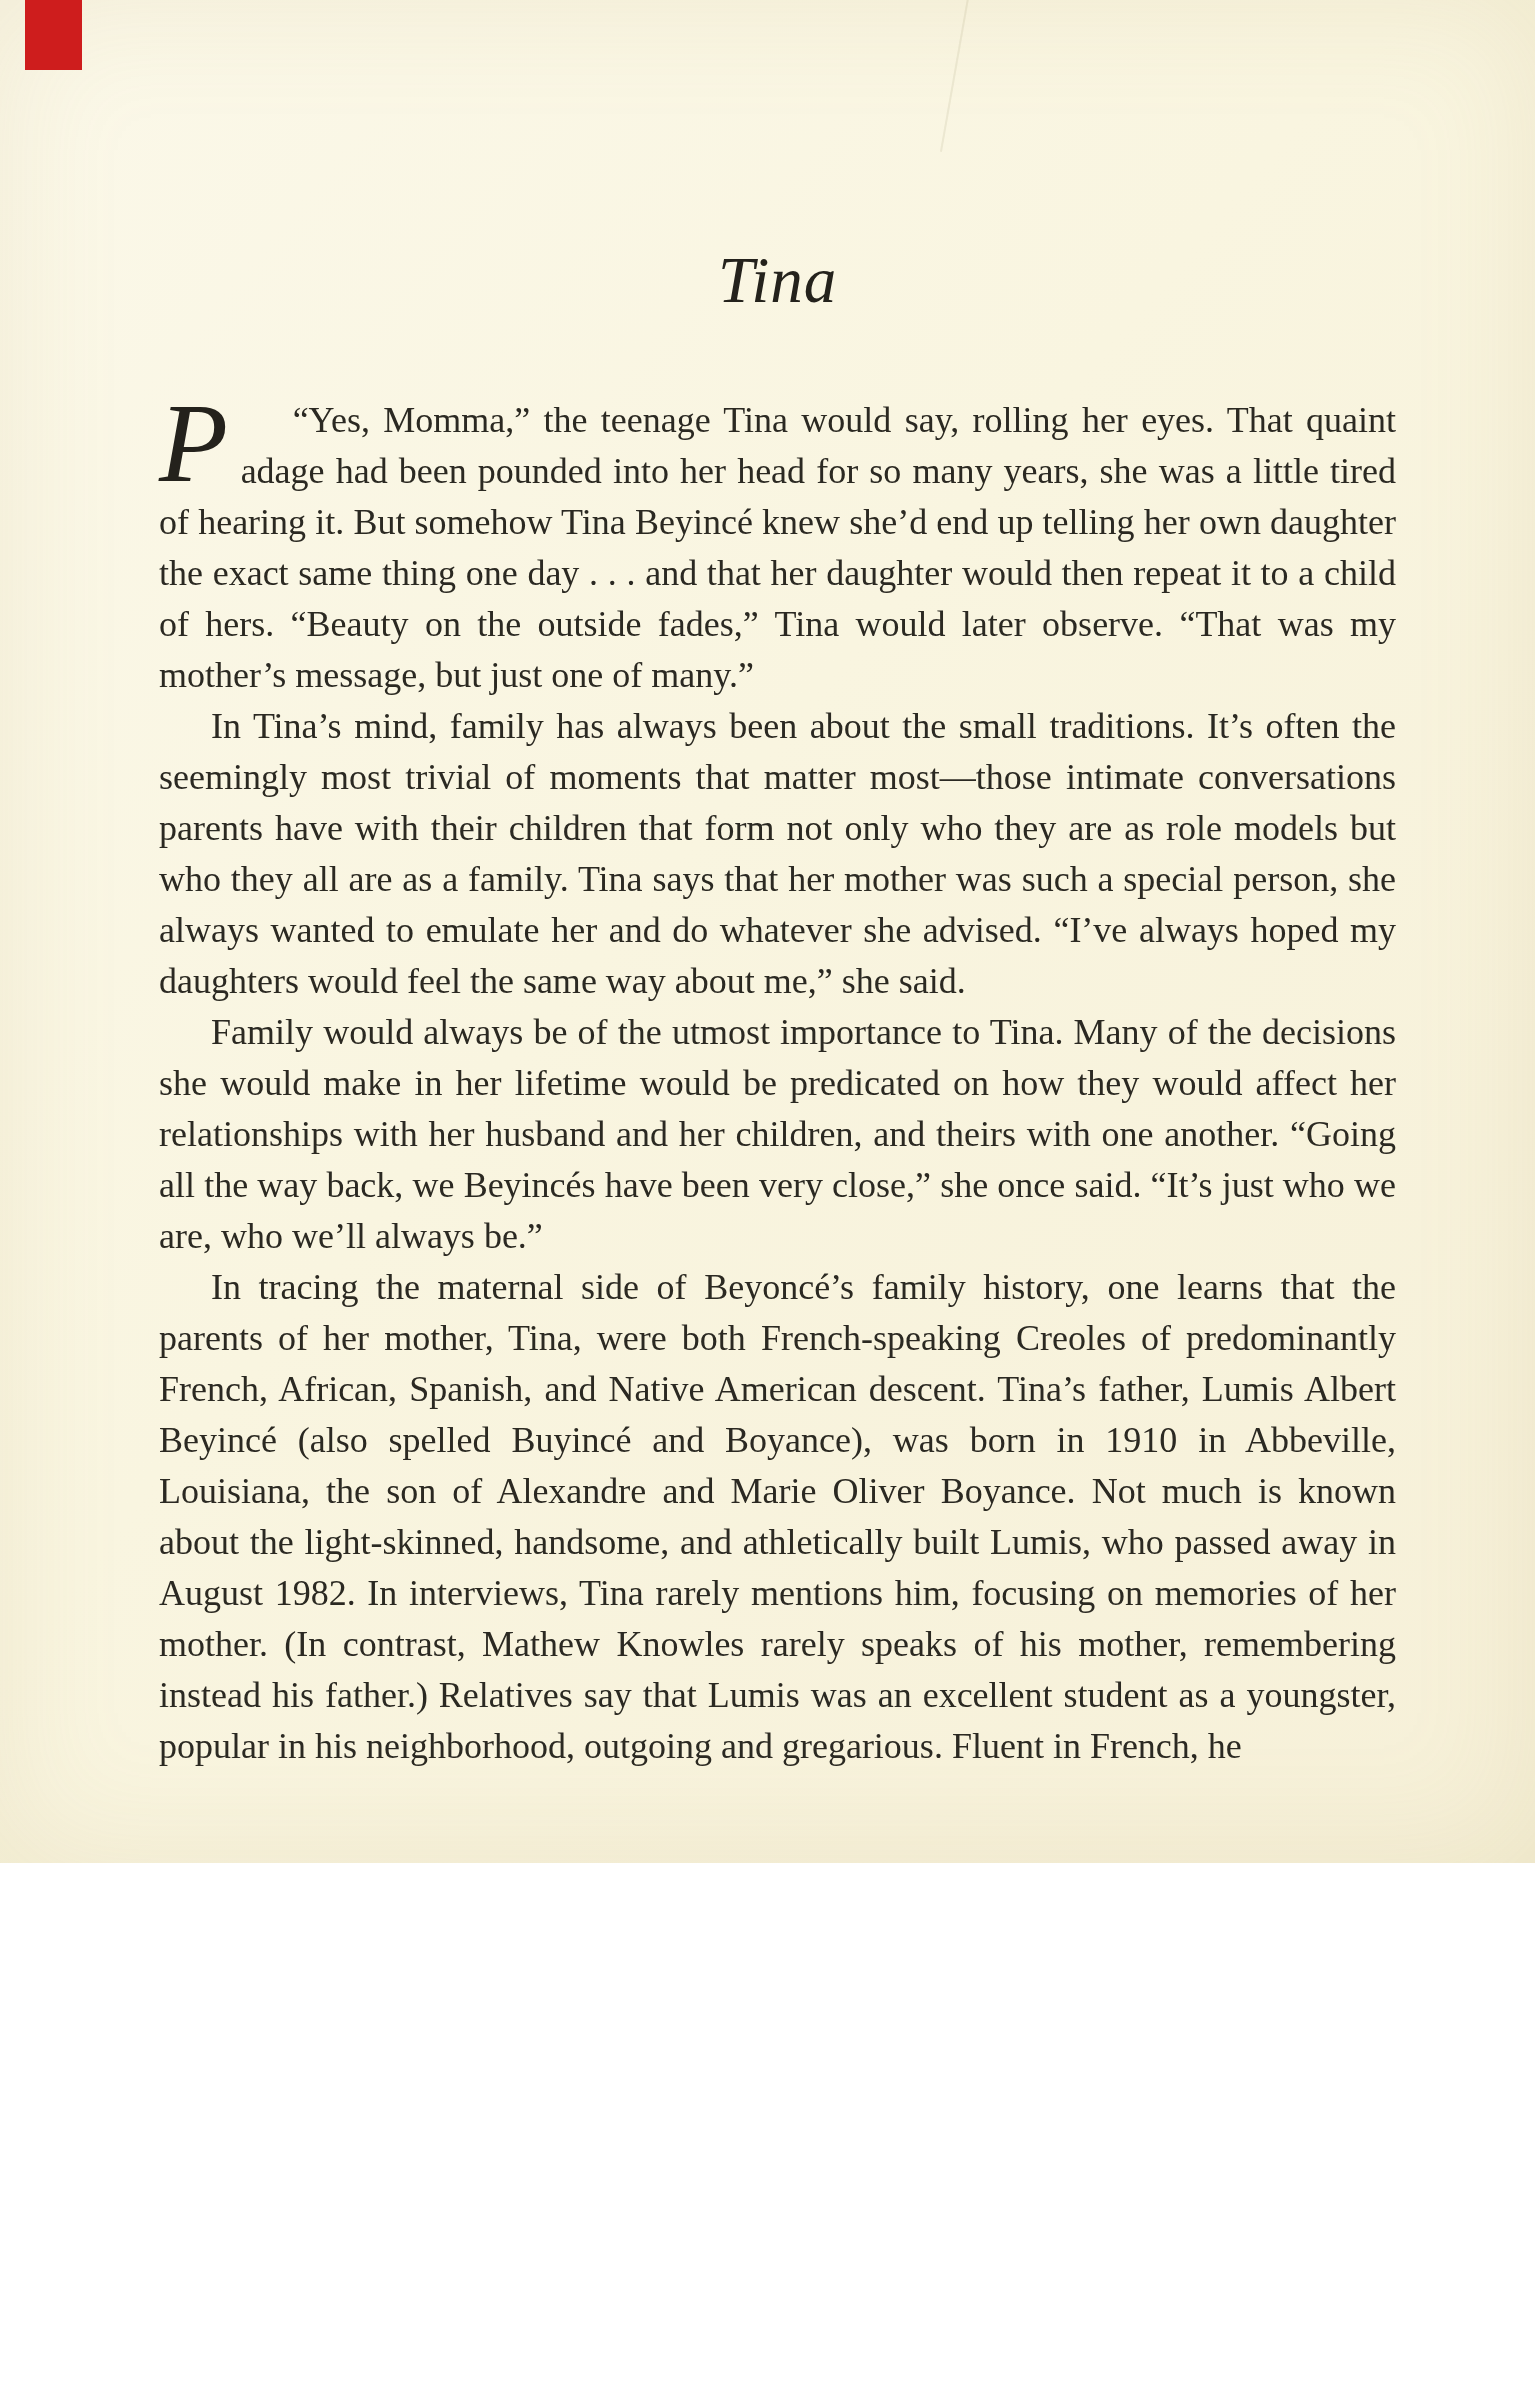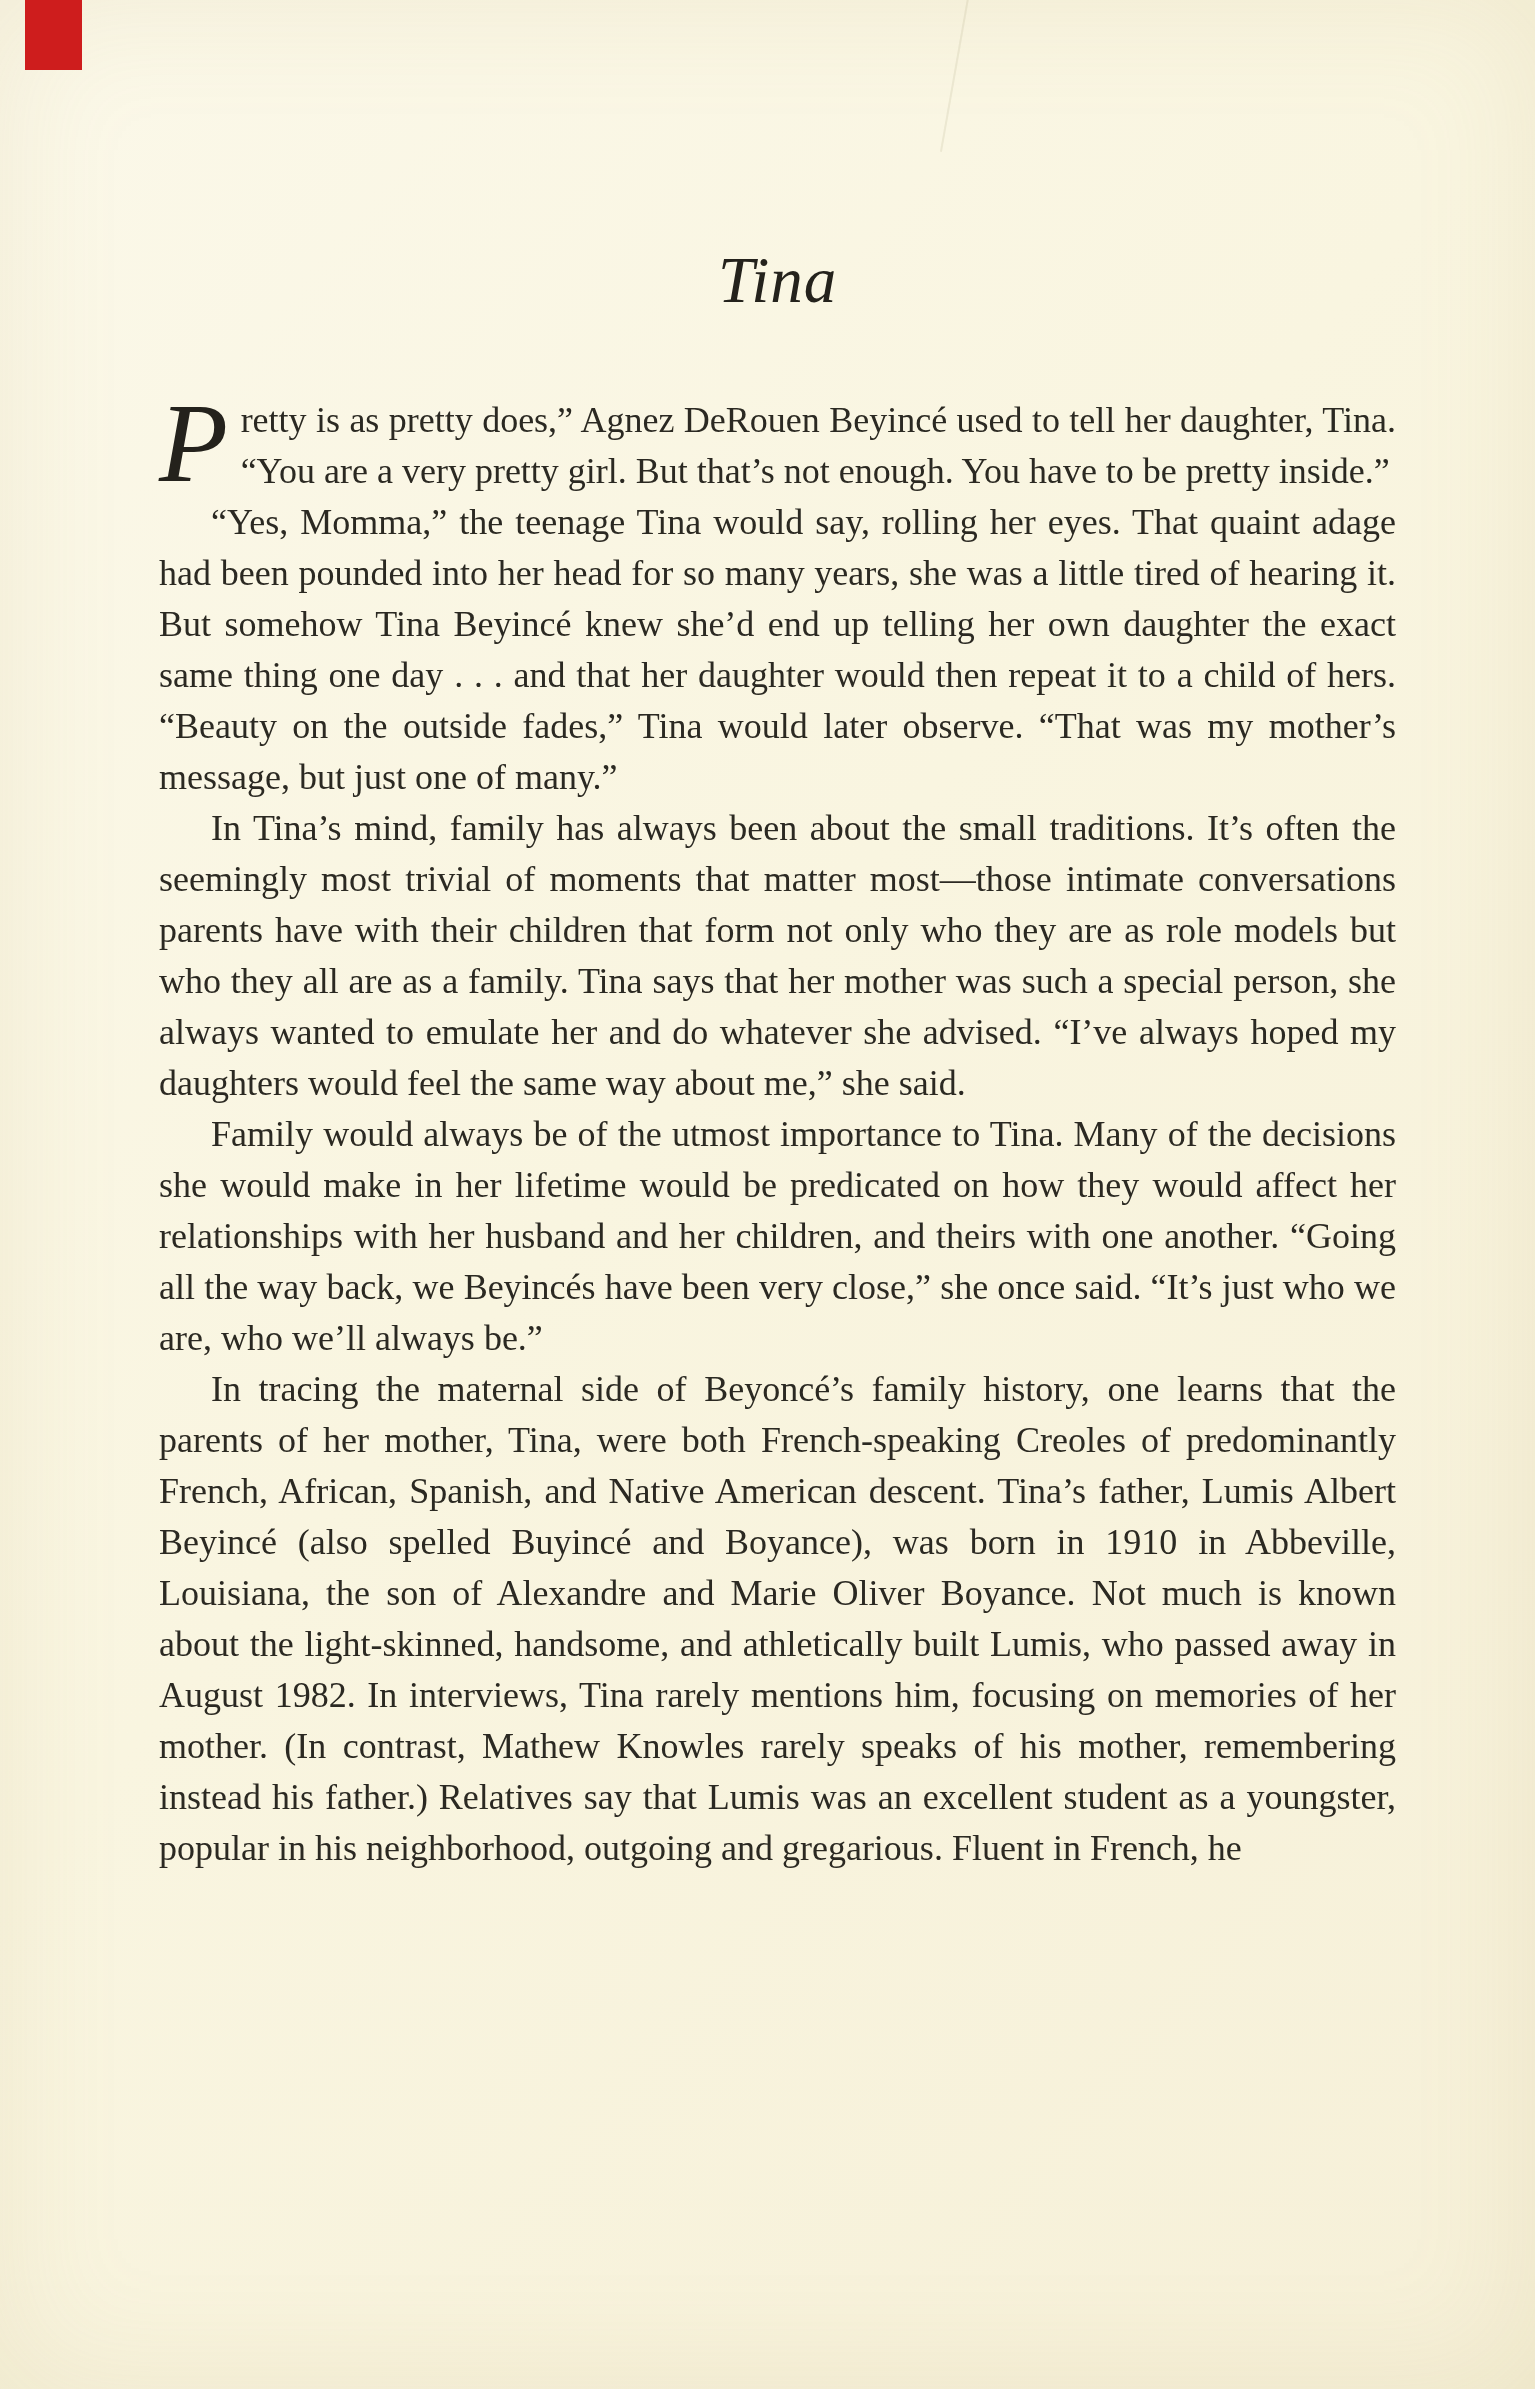--- a/index.html
+++ b/index.html
@@ -8,21 +8,21 @@
   }
   body {
     width: 1535px;
     height: 2389px;
     font-family: "Liberation Serif", serif;
     overflow: hidden;
   }
   .page {
     position: relative;
     width: 1535px;
-    height: 2389px;
+    height: 1863px;
     background: linear-gradient(130deg, #fbf8e9 0%, #f9f5e0 45%, #f6f0d8 100%);
     box-shadow: inset 0 0 126px rgba(185, 165, 95, 0.14);
   }
   .red-mark {
     position: absolute;
     left: 25px;
     top: 0;
     width: 57px;
     height: 70px;
     background: #ce1d1d;
@@ -84,21 +84,21 @@
 
 <div class="page">
 
   <div class="red-mark"></div>
   <div class="crease"></div>
 
   <h1 class="title">Tina</h1>
 
   <div class="text-block">
 
-    <p class="para first"><span class="dropcap">P</span><span>retty is as pretty does,” Agnez DeRouen Beyincé used to tell her daughter, Tina. “You are a very pretty girl. But that’s not enough. You have to be pretty inside.”</span></p>
+    <p class="para first"><span class="dropcap">P</span></p>
 
     <p class="para">“Yes, Momma,” the teenage Tina would say, rolling her eyes. That quaint adage had been pounded into her head for so many years, she was a little tired of hearing it. But somehow Tina Beyincé knew she’d end up telling her own daughter the exact same thing one day . . . and that her daughter would then repeat it to a child of hers. “Beauty on the outside fades,” Tina would later observe. “That was my mother’s message, but just one of many.”</p>
 
     <p class="para">In Tina’s mind, family has always been about the small traditions. It’s often the seemingly most trivial of moments that matter most—those intimate conversations parents have with their children that form not only who they are as role models but who they all are as a family. Tina says that her mother was such a special person, she always wanted to emulate her and do whatever she advised. “I’ve always hoped my daughters would feel the same way about me,” she said.</p>
 
     <p class="para">Family would always be of the utmost importance to Tina. Many of the decisions she would make in her lifetime would be predicated on how they would affect her relationships with her husband and her children, and theirs with one another. “Going all the way back, we Beyincés have been very close,” she once said. “It’s just who we are, who we’ll always be.”</p>
 
     <p class="para">In tracing the maternal side of Beyoncé’s family history, one learns that the parents of her mother, Tina, were both French-speaking Creoles of predominantly French, African, Spanish, and Native American descent. Tina’s father, Lumis Albert Beyincé (also spelled Buyincé and Boyance), was born in 1910 in Abbeville, Louisiana, the son of Alexandre and Marie Oliver Boyance. Not much is known about the light-skinned, handsome, and athletically built Lumis, who passed away in August 1982. In interviews, Tina rarely mentions him, focusing on memories of her mother. (In contrast, Mathew Knowles rarely speaks of his mother, remembering instead his father.) Relatives say that Lumis was an excellent student as a youngster, popular in his neighborhood, outgoing and gregarious. Fluent in French, he</p>
 
   </div>

